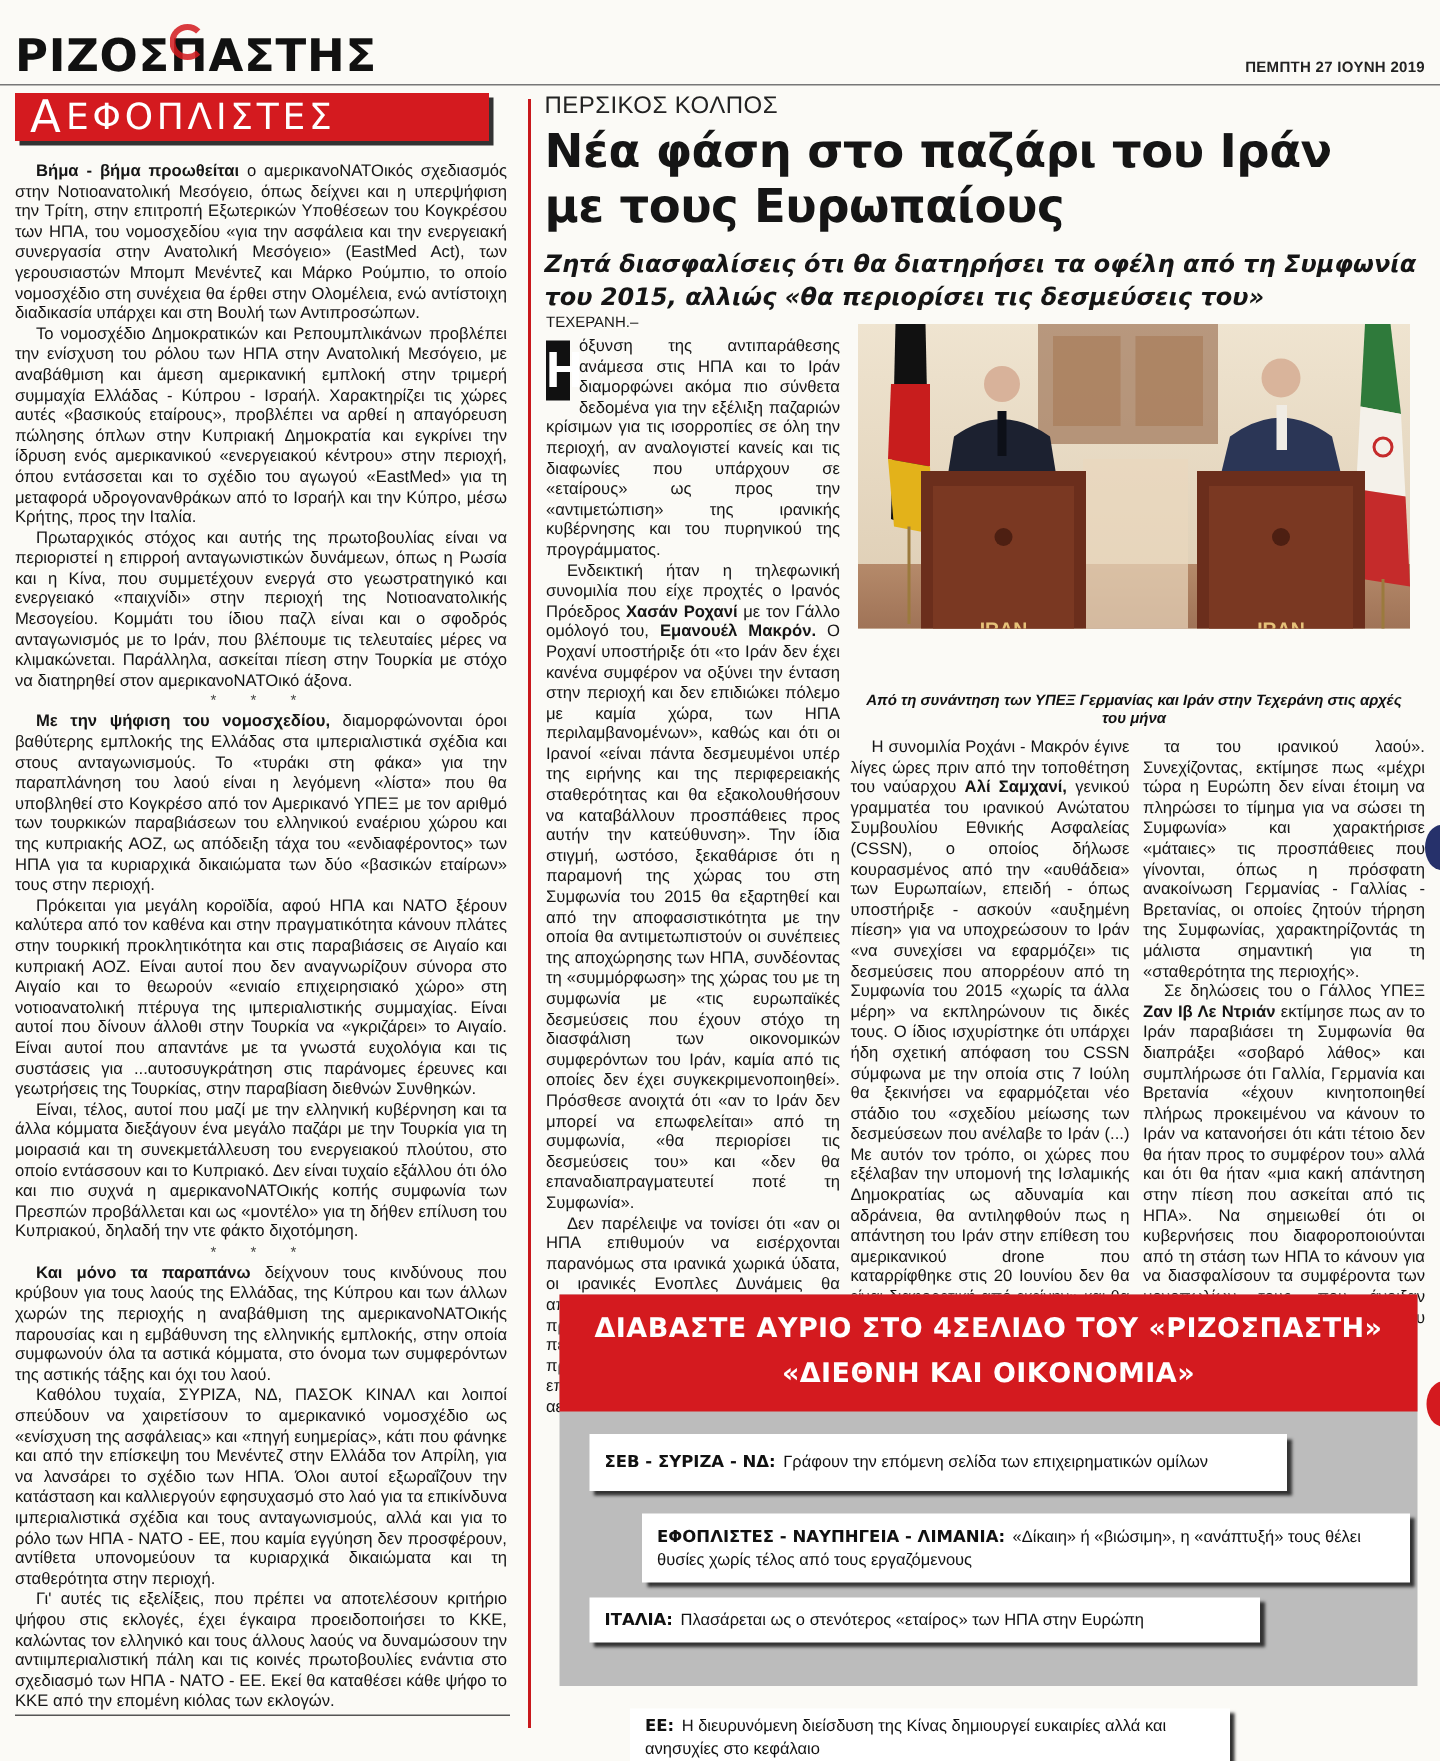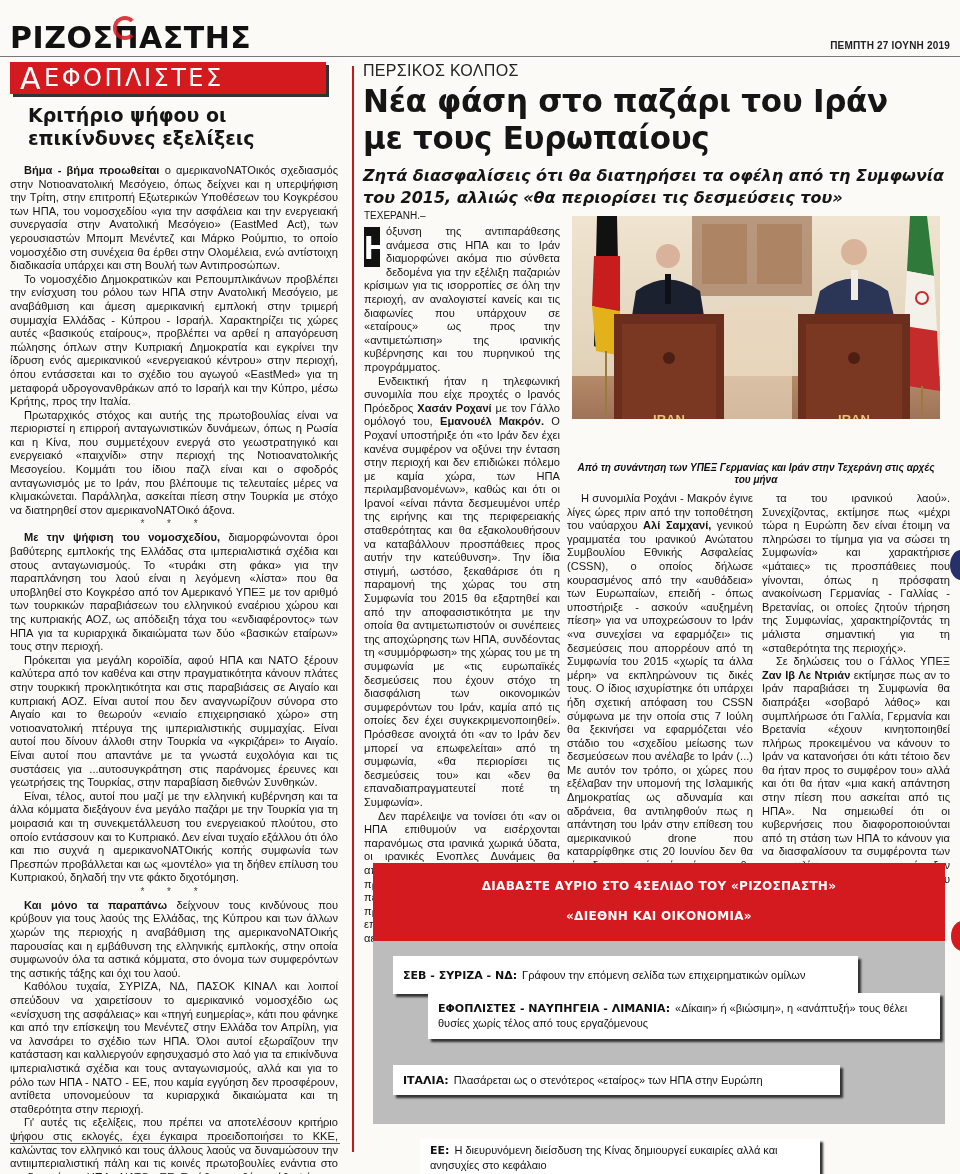--- a/index.html
+++ b/index.html
@@ -37,21 +37,21 @@
   .col-b { left: 567px; top: 492px; width: 186px; }
   .col-c { left: 762px; top: 492px; width: 188px; }
   .dateline-city { font-weight: normal; font-size: 10px; margin-bottom: 4px; }
   .dropcap { float: left; width: 16px; height: 40px; background: #111; color: #fff; font-weight: bold; font-size: 34px; line-height: 40px; text-align: center; margin: 2px 6px 0 0; }
 
   .photo { position: absolute; left: 572px; top: 216px; width: 368px; height: 203px; overflow: hidden; background: #e8dccb; }
   .photo-caption { position: absolute; left: 572px; top: 462px; width: 368px; font-style: italic; font-weight: bold; font-size: 10px; line-height: 12px; text-align: center; color: #111; }
 
   
   .promo { position: absolute; left: 373px; top: 863px; width: 572px; height: 261px; background: #bcbcbc; }
-  .promo-header { background: #d41a1f; height: 78px; color: #fff; text-align: center; font-family: "DejaVu Sans", sans-serif; font-weight: bold; font-size: 12px; line-height: 30px; padding-top: 8px; letter-spacing: 0.3px; }
+  .promo-header { background: #d41a1f; height: 78px; color: #fff; text-align: center; font-family: "DejaVu Sans", sans-serif; font-weight: bold; font-size: 18px; line-height: 30px; padding-top: 8px; letter-spacing: 0.3px; }
   .promo-item { position: absolute; background: #fff; box-shadow: 3px 3px 2px #333; font-size: 11px; line-height: 15px; color: #111; padding: 6px 10px; display: flex; align-items: center; }
   .promo-item b { font-family: "DejaVu Sans", sans-serif; font-weight: bold; margin-right: 5px; }
 
   .side-dot { position: absolute; right: -14px; width: 22px; height: 30px; border-radius: 50%; }
 </style>
 </head>
 <body>
 
 <div class="masthead">
   <div class="logo">
@@ -60,21 +60,20 @@
   </div>
 </div>
 <div class="dateline">ΠΕΜΠΤΗ 27 ΙΟΥΝΗ 2019</div>
 <div class="top-rule"></div>
 
 <div class="left">
   <div class="kicker-box">
     <span class="cap">Α</span>
     <span>ΕΦΟΠΛΙΣΤΕΣ</span>
   </div>
-  <h2 class="left-title">Κριτήριο ψήφου οι επικίνδυνες εξελίξεις</h2>
   <div class="body-text">
     <div>
         <p><b>Βήμα - βήμα προωθείται</b> ο αμερικανοΝΑΤΟικός σχεδιασμός στην Νοτιοανατολική Μεσόγειο, όπως δείχνει και η υπερψήφιση την Τρίτη, στην επιτροπή Εξωτερικών Υποθέσεων του Κογκρέσου των ΗΠΑ, του νομοσχεδίου «για την ασφάλεια και την ενεργειακή συνεργασία στην Ανατολική Μεσόγειο» (EastMed Act), των γερουσιαστών Μπομπ Μενέντεζ και Μάρκο Ρούμπιο, το οποίο νομοσχέδιο στη συνέχεια θα έρθει στην Ολομέλεια, ενώ αντίστοιχη διαδικασία υπάρχει και στη Βουλή των Αντιπροσώπων.</p>
         <p>Το νομοσχέδιο Δημοκρατικών και Ρεπουμπλικάνων προβλέπει την ενίσχυση του ρόλου των ΗΠΑ στην Ανατολική Μεσόγειο, με αναβάθμιση και άμεση αμερικανική εμπλοκή στην τριμερή συμμαχία Ελλάδας - Κύπρου - Ισραήλ. Χαρακτηρίζει τις χώρες αυτές «βασικούς εταίρους», προβλέπει να αρθεί η απαγόρευση πώλησης όπλων στην Κυπριακή Δημοκρατία και εγκρίνει την ίδρυση ενός αμερικανικού «ενεργειακού κέντρου» στην περιοχή, όπου εντάσσεται και το σχέδιο του αγωγού «EastMed» για τη μεταφορά υδρογονανθράκων από το Ισραήλ και την Κύπρο, μέσω Κρήτης, προς την Ιταλία.</p>
         <p>Πρωταρχικός στόχος και αυτής της πρωτοβουλίας είναι να περιοριστεί η επιρροή ανταγωνιστικών δυνάμεων, όπως η Ρωσία και η Κίνα, που συμμετέχουν ενεργά στο γεωστρατηγικό και ενεργειακό «παιχνίδι» στην περιοχή της Νοτιοανατολικής Μεσογείου. Κομμάτι του ίδιου παζλ είναι και ο σφοδρός ανταγωνισμός με το Ιράν, που βλέπουμε τις τελευταίες μέρες να κλιμακώνεται. Παράλληλα, ασκείται πίεση στην Τουρκία με στόχο να διατηρηθεί στον αμερικανοΝΑΤΟικό άξονα.</p>
       </div>
     <div class="stars">* * *</div>
     <div>
         <p><b>Με την ψήφιση του νομοσχεδίου,</b> διαμορφώνονται όροι βαθύτερης εμπλοκής της Ελλάδας στα ιμπεριαλιστικά σχέδια και στους ανταγωνισμούς. Το «τυράκι στη φάκα» για την παραπλάνηση του λαού είναι η λεγόμενη «λίστα» που θα υποβληθεί στο Κογκρέσο από τον Αμερικανό ΥΠΕΞ με τον αριθμό των τουρκικών παραβιάσεων του ελληνικού εναέριου χώρου και της κυπριακής ΑΟΖ, ως απόδειξη τάχα του «ενδιαφέροντος» των ΗΠΑ για τα κυριαρχικά δικαιώματα των δύο «βασικών εταίρων» τους στην περιοχή.</p>
         <p>Πρόκειται για μεγάλη κοροϊδία, αφού ΗΠΑ και ΝΑΤΟ ξέρουν καλύτερα από τον καθένα και στην πραγματικότητα κάνουν πλάτες στην τουρκική προκλητικότητα και στις παραβιάσεις σε Αιγαίο και κυπριακή ΑΟΖ. Είναι αυτοί που δεν αναγνωρίζουν σύνορα στο Αιγαίο και το θεωρούν «ενιαίο επιχειρησιακό χώρο» στη νοτιοανατολική πτέρυγα της ιμπεριαλιστικής συμμαχίας. Είναι αυτοί που δίνουν άλλοθι στην Τουρκία να «γκριζάρει» το Αιγαίο. Είναι αυτοί που απαντάνε με τα γνωστά ευχολόγια και τις συστάσεις για ...αυτοσυγκράτηση στις παράνομες έρευνες και γεωτρήσεις της Τουρκίας, στην παραβίαση διεθνών Συνθηκών.</p>
@@ -178,21 +177,21 @@
 </div>
 
 <div class="promo">
   <div class="promo-header">
     <div>ΔΙΑΒΑΣΤΕ ΑΥΡΙΟ ΣΤΟ 4ΣΕΛΙΔΟ ΤΟΥ «ΡΙΖΟΣΠΑΣΤΗ»</div>
     <div>«ΔΙΕΘΝΗ ΚΑΙ ΟΙΚΟΝΟΜΙΑ»</div>
   </div>
   <div class="promo-item" style="left:20px;top:93px;width:465px;height:38px;">
     <span><b>ΣΕΒ - ΣΥΡΙΖΑ - ΝΔ:</b><span>Γράφουν την επόμενη σελίδα των επιχειρηματικών ομίλων</span></span>
   </div>
-  <div class="promo-item" style="left:55px;top:130px;width:512px;height:46px;">
+  <div class="promo-item" style="left:55px;top:146px;width:512px;height:46px;">
     <span><b>ΕΦΟΠΛΙΣΤΕΣ - ΝΑΥΠΗΓΕΙΑ - ΛΙΜΑΝΙΑ:</b><span>«Δίκαιη» ή «βιώσιμη», η «ανάπτυξή» τους θέλει θυσίες χωρίς τέλος από τους εργαζόμενους</span></span>
   </div>
   <div class="promo-item" style="left:20px;top:202px;width:447px;height:30px;">
     <span><b>ΙΤΑΛΙΑ:</b><span>Πλασάρεται ως ο στενότερος «εταίρος» των ΗΠΑ στην Ευρώπη</span></span>
   </div>
   <div class="promo-item" style="left:47px;top:240px;width:400px;height:38px;margin-top:36px;">
     <span><b>ΕΕ:</b><span>Η διευρυνόμενη διείσδυση της Κίνας δημιουργεί ευκαιρίες αλλά και ανησυχίες στο κεφάλαιο</span></span>
   </div>
   <div class="side-dot" style="top:58px;background:#d41a1f;right:-28px;"></div>
 </div>

